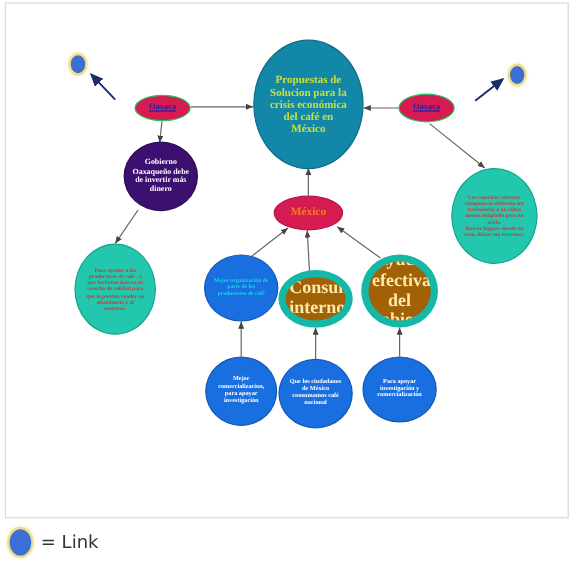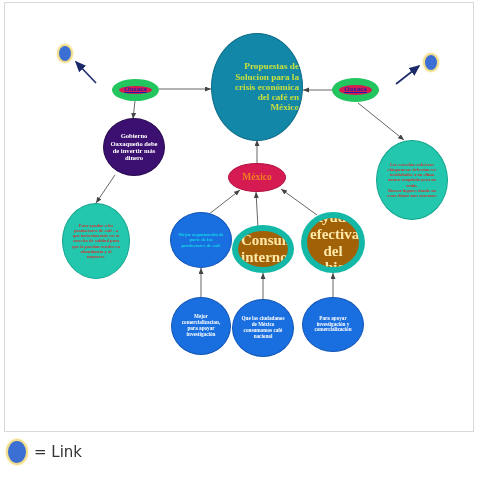--- a/index.html
+++ b/index.html
@@ -52,21 +52,21 @@
   .n-center {
     background: #1287a8;
     border: 1px solid #0d6c87;
     border-radius: 50%;
     color: #c8e03c;
     font-weight: bold;
     font-size: 9.2px;
   }
   .n-state {
     background: #d61b52;
-    border: 7px solid #22c55e;
+    border: 1px solid #22c55e;
     border-radius: 50%;
     color: #1e1ea8;
     font-weight: bold;
     font-size: 7px;
     text-decoration: underline;
   }
   .n-mexico {
     background: #d61b52;
     border: 1px solid #b31543;
     border-radius: 50%;
@@ -182,21 +182,21 @@
 
   <line x1="333" y1="297" x2="333" y2="273" stroke="#666666" stroke-width="1" marker-end="url(#arrow)"></line>
 
   <line x1="96" y1="83" x2="76" y2="62" stroke="#1b2a6b" stroke-width="1.6" marker-end="url(#arrow-dark)"></line>
   <line x1="396" y1="84" x2="419" y2="66" stroke="#1b2a6b" stroke-width="1.6" marker-end="url(#arrow-dark)"></line>
 </svg>
 
 <div class="link-marker" style="left:59px; top:46px; width:12px; height:15px;"></div>
 <div class="link-marker" style="left:425px; top:55px; width:12px; height:15px;"></div>
 
-<div class="node n-center" style="left:211px; top:33px; width:92px; height:108px;text-align:right;">
+<div class="node n-center" style="left:211px; top:33px; width:92px; height:108px;">
   <span>Propuestas de
 Solucion para la
 crisis económica
 del café en
 México</span>
 </div>
 
 <div class="node n-state" style="left:112px; top:79px; width:47px; height:22px;">
   <span>Oaxaca</span>
 </div>

